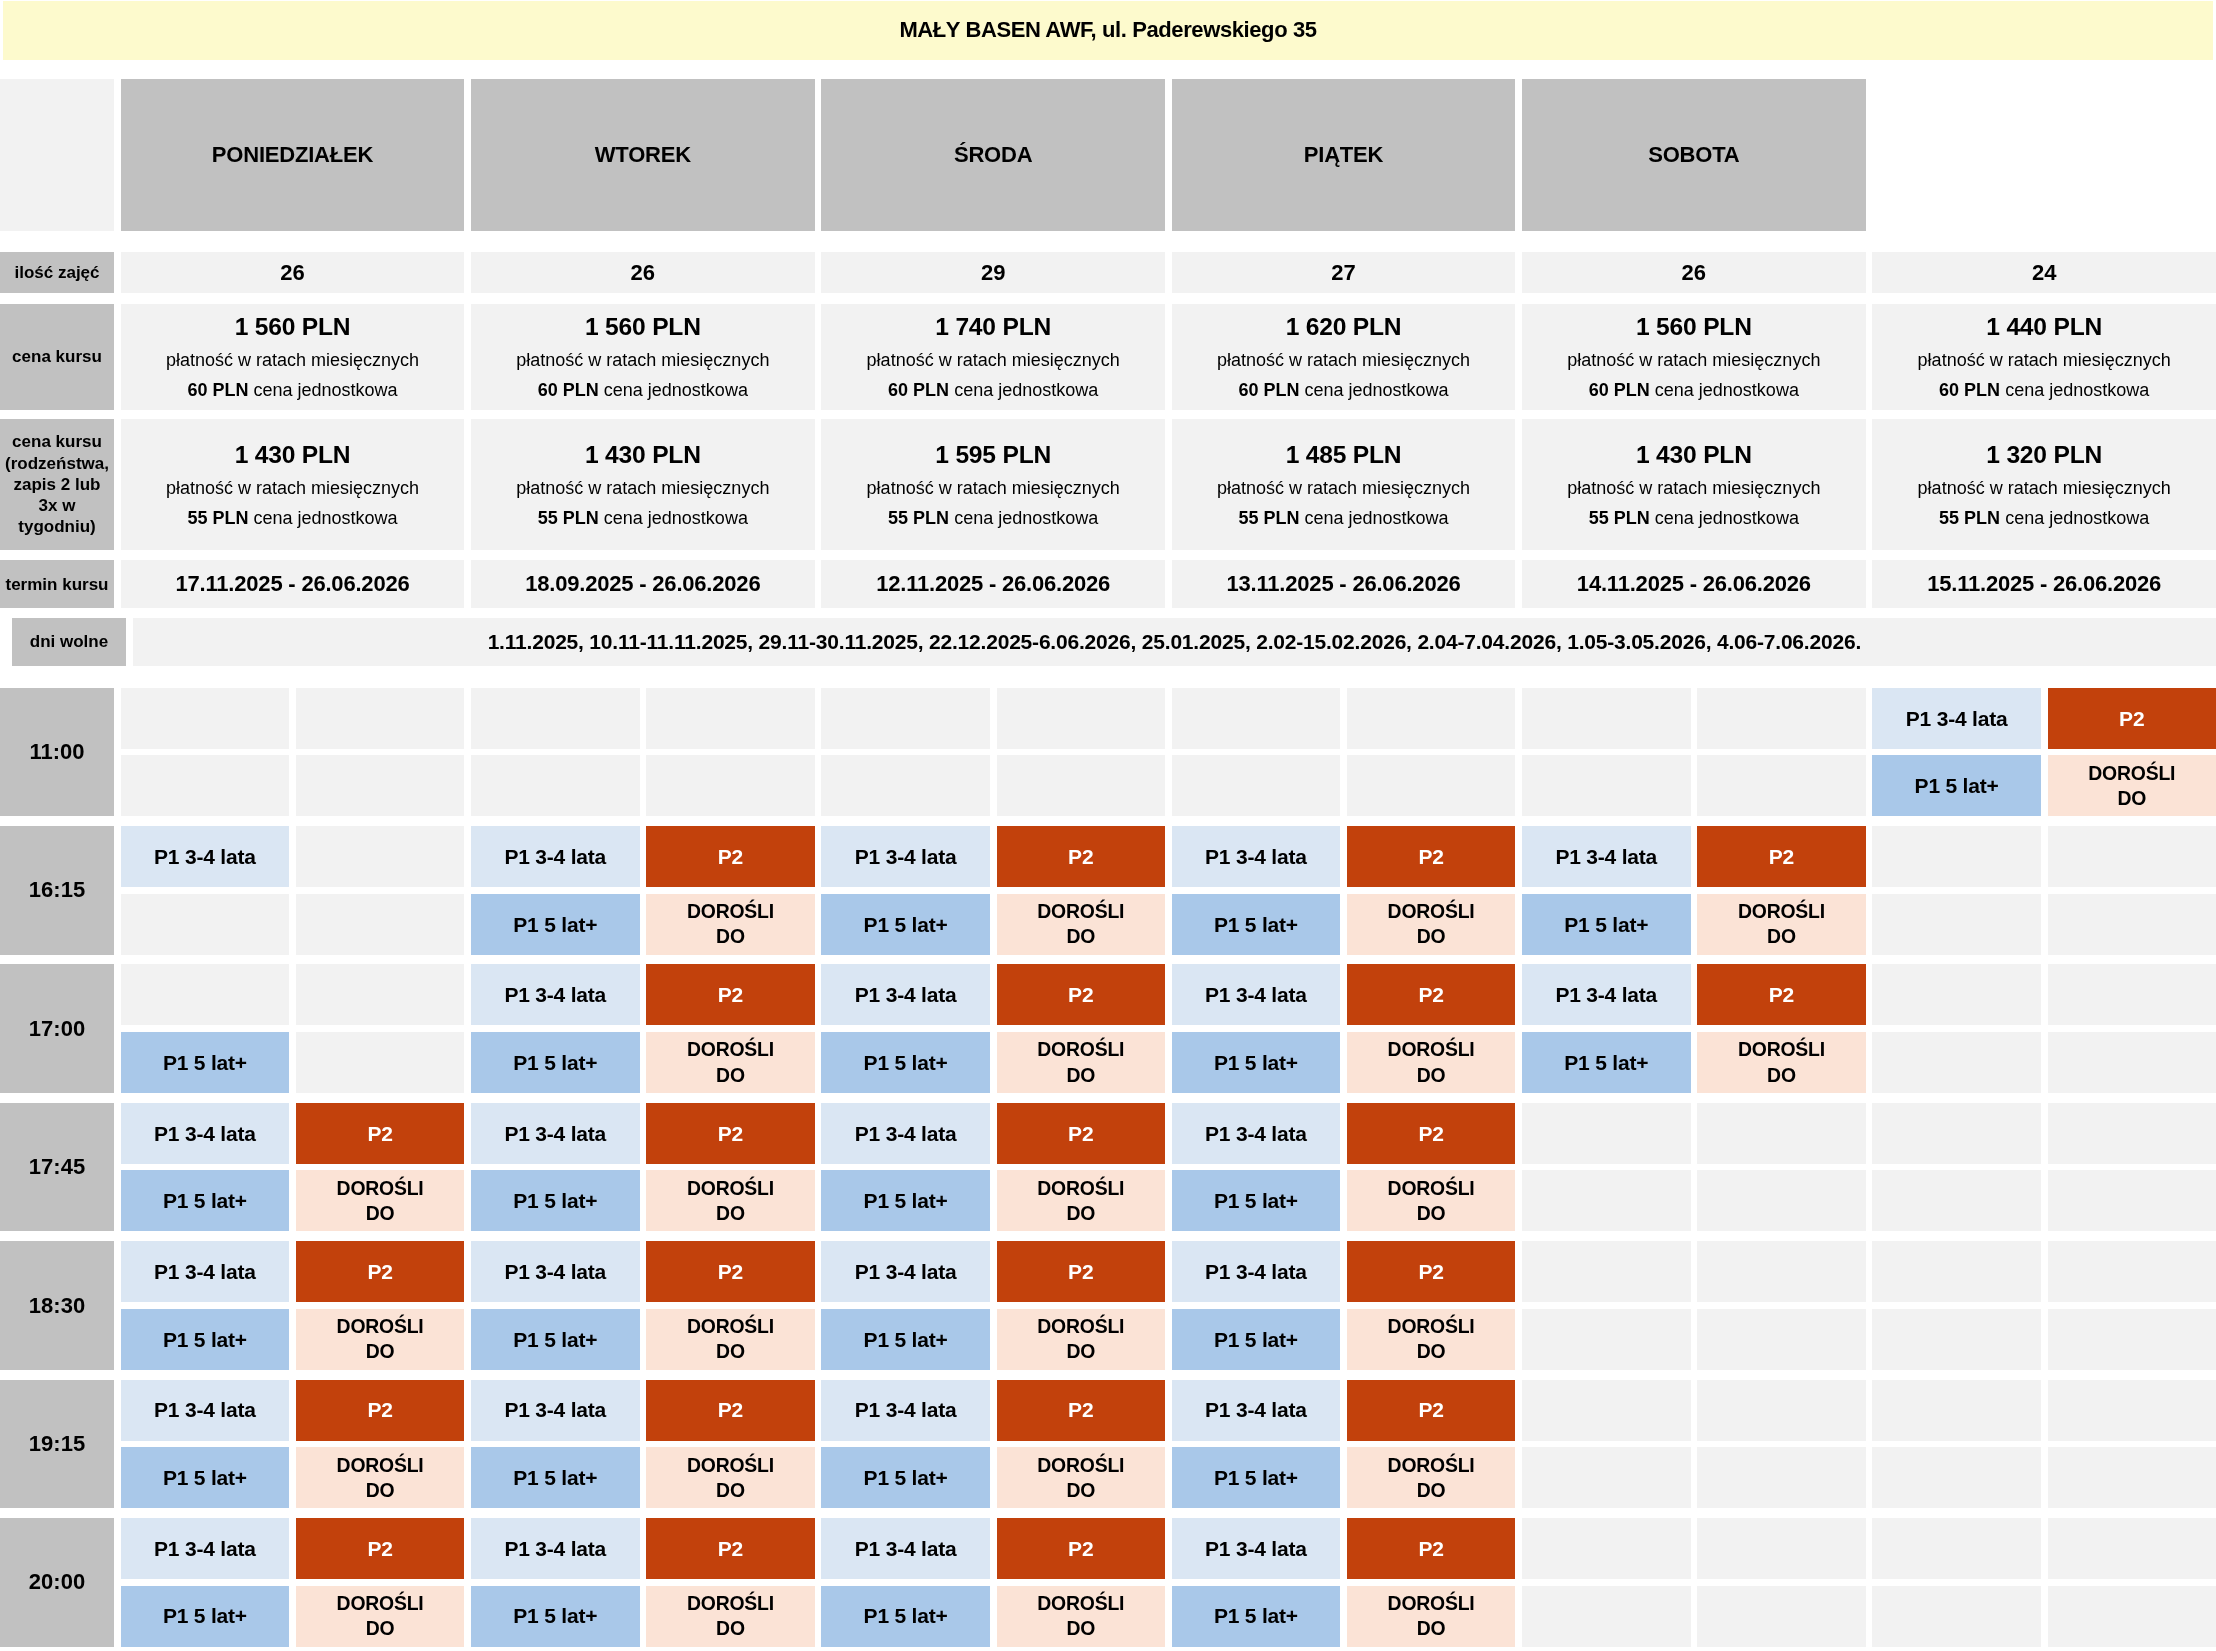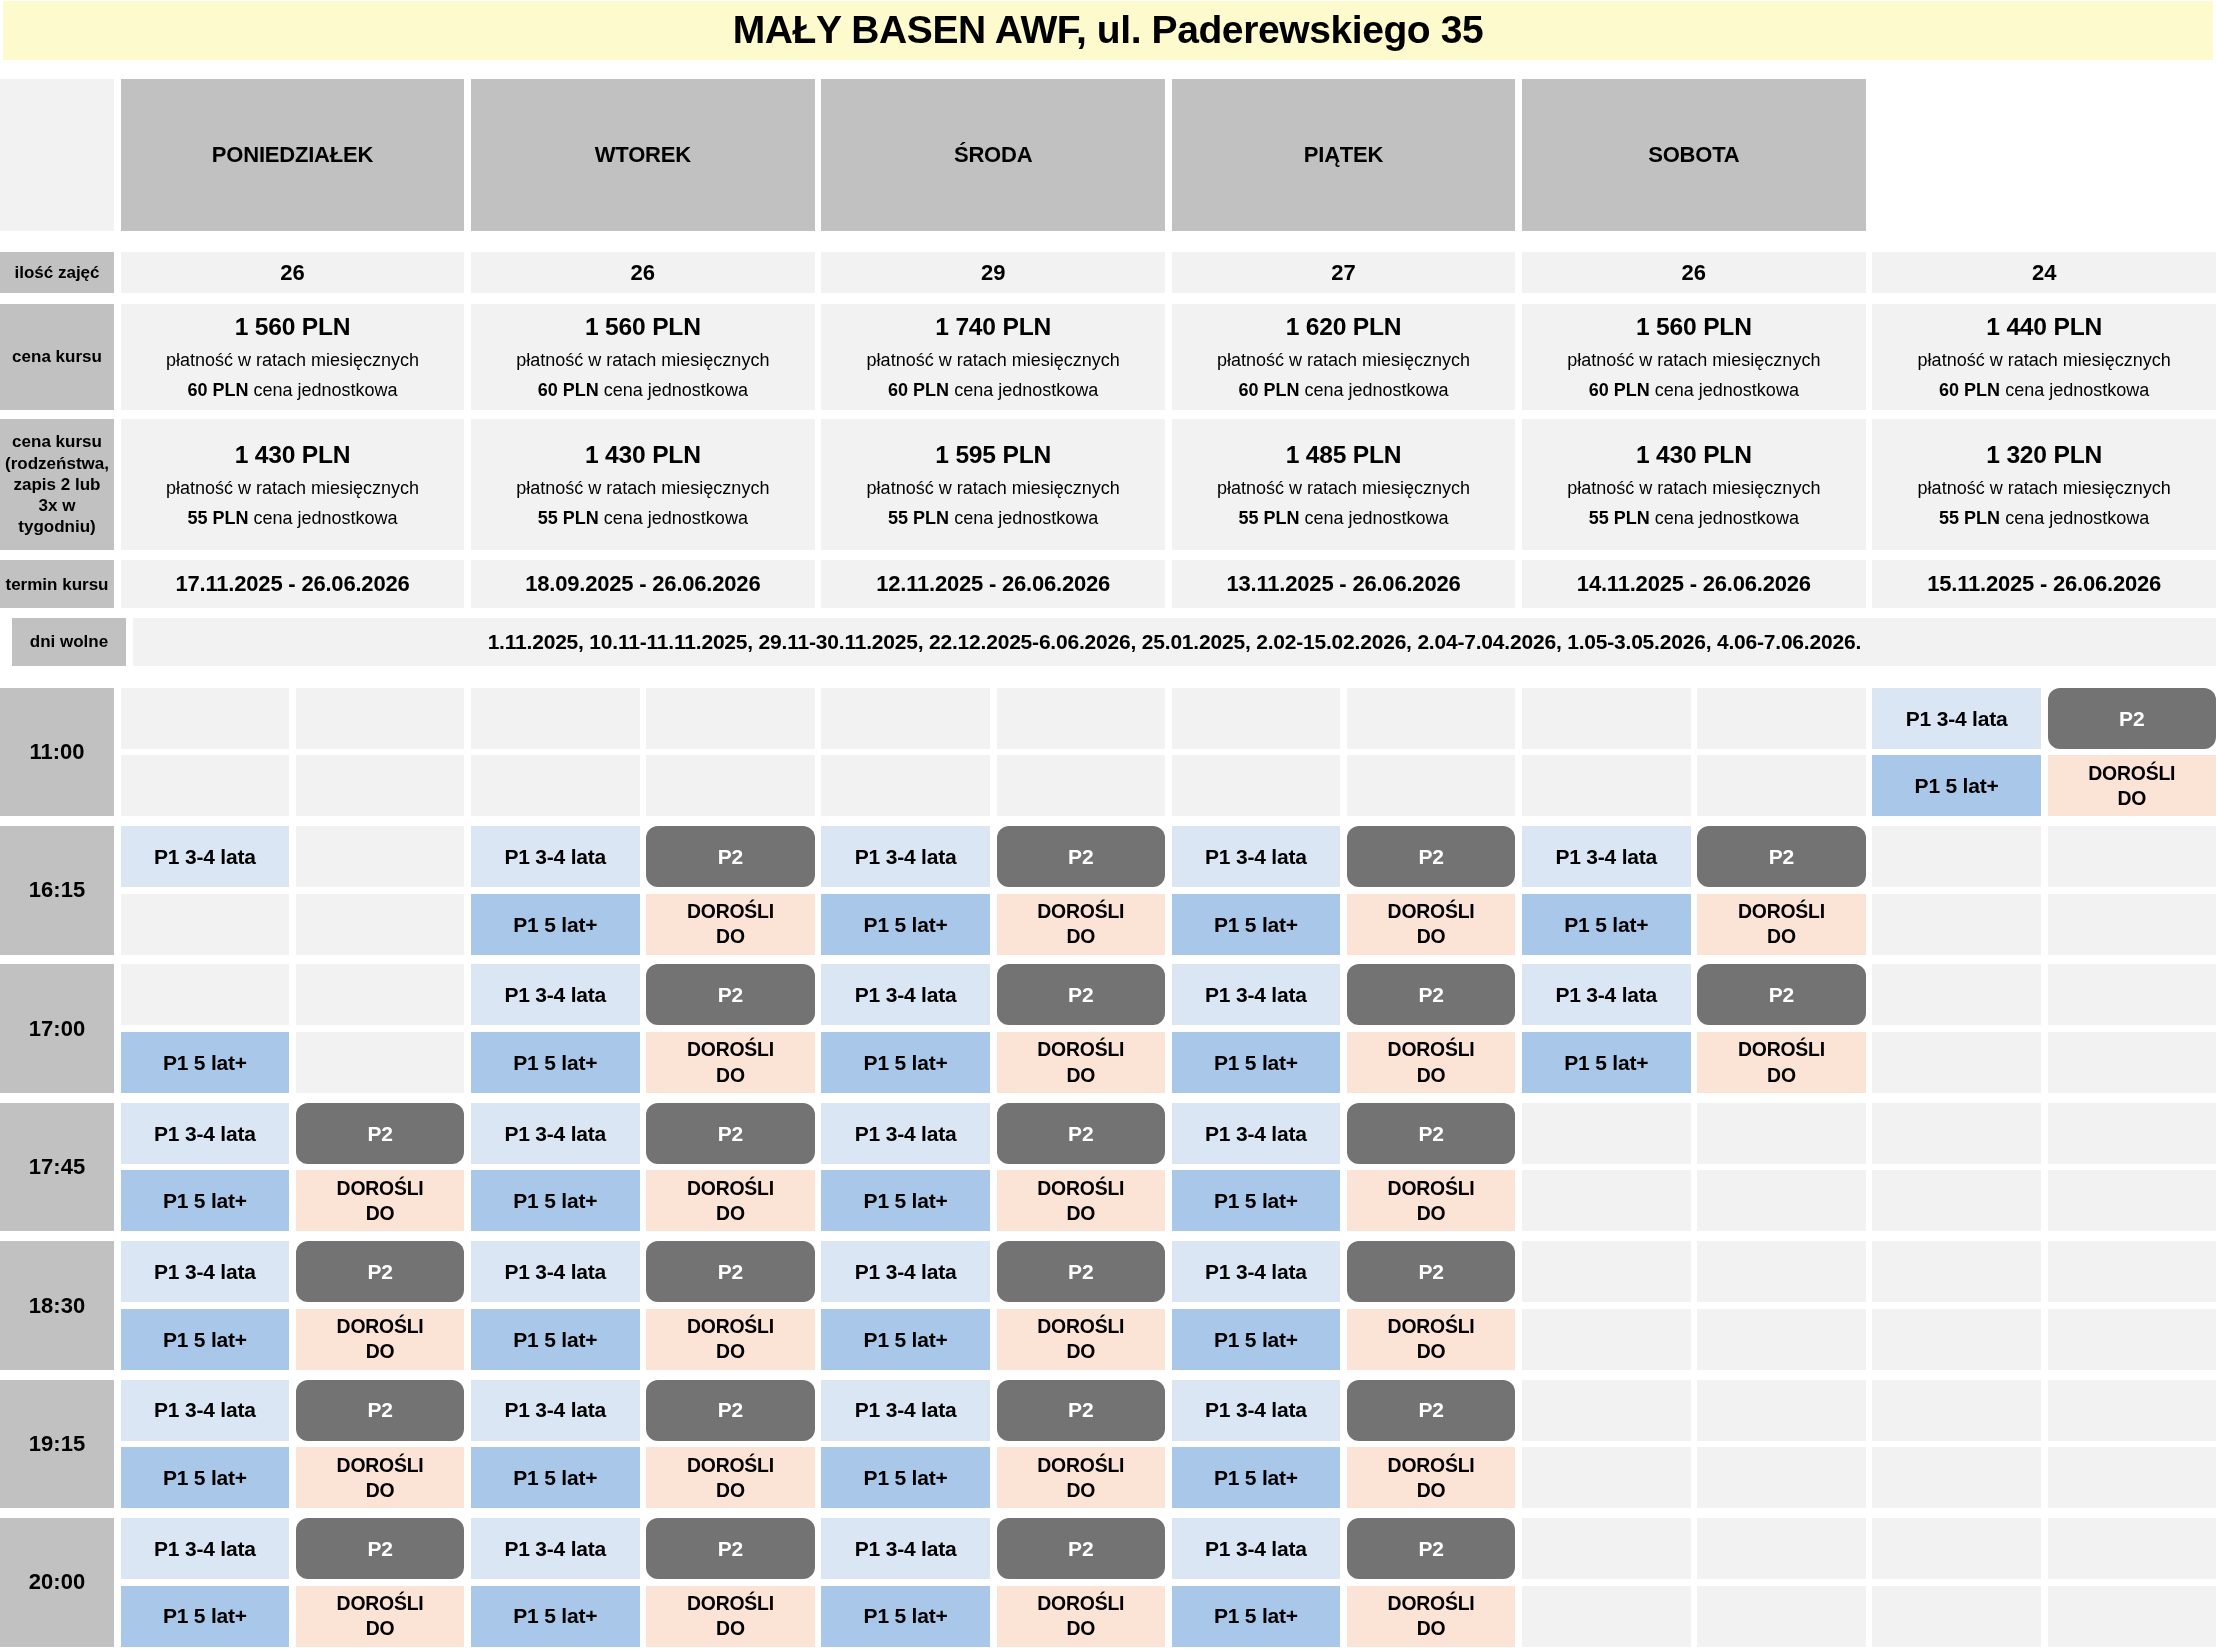--- a/index.html
+++ b/index.html
@@ -4,21 +4,21 @@
 <style>
   html,body{margin:0;padding:0;}
   body{
     width:2216px;height:1651px;overflow:hidden;background:#ffffff;
     font-family:"Liberation Sans",sans-serif;color:#000;
     -webkit-font-smoothing:antialiased;
   }
   .title-bar{
     position:absolute;left:3px;top:0.7px;width:2210px;height:59px;
     background:#FDFACD;display:flex;align-items:center;justify-content:center;
-    font-size:39px;font-weight:bold;letter-spacing:-0.4px;
+    font-size:22px;font-weight:bold;letter-spacing:-0.4px;
   }
   .content{position:absolute;left:0;top:79px;width:2216px;}
   .grid{display:grid;grid-template-columns:114px repeat(12,1fr);column-gap:6.7px;}
   .span2{grid-column:span 2;}
   .span12{grid-column:span 12;}
 
   .header-row{height:152px;margin-bottom:21px;}
   .corner{background:#F2F2F2;}
   .day-header{
     background:#C1C1C1;display:flex;align-items:center;justify-content:center;
@@ -54,21 +54,21 @@
     display:flex;align-items:center;justify-content:center;
     font-size:22px;font-weight:bold;
   }
   .cell{
     display:flex;align-items:center;justify-content:center;text-align:center;
     font-size:21px;font-weight:bold;white-space:pre-line;line-height:1.3;letter-spacing:-0.2px;
   }
   .cell.e{background:#F2F2F2;}
   .cell.p1y{background:#DAE6F3;}
   .cell.p1o{background:#A9C8E9;}
-  .cell.p2{background:#737373;color:#ffffff;border-radius:12px;}
+  .cell.p2{background:#c2410c;color:#ffffff;}
   .cell.ad{background:#FBE3D6;font-size:19.4px;}
 </style>
 </head>
 <body>
 
 <div class="title-bar">MAŁY BASEN AWF, ul. Paderewskiego 35</div>
 
 <div class="content">
 
   <div class="grid header-row">

